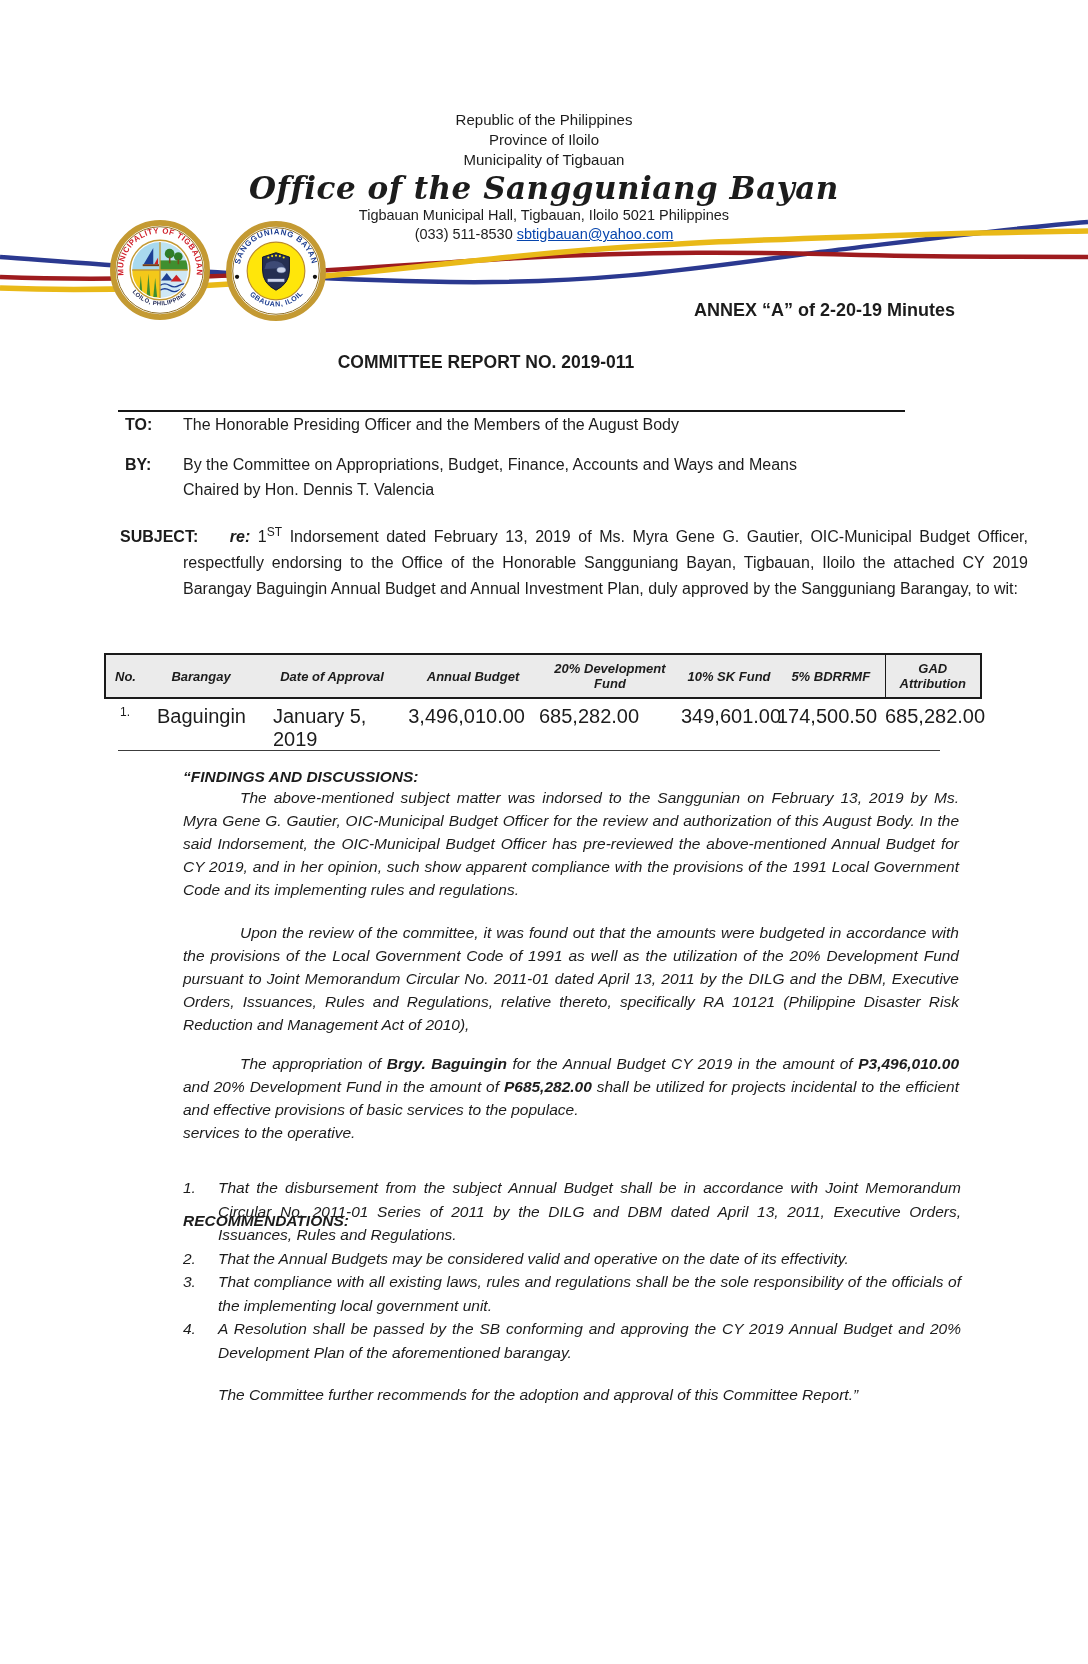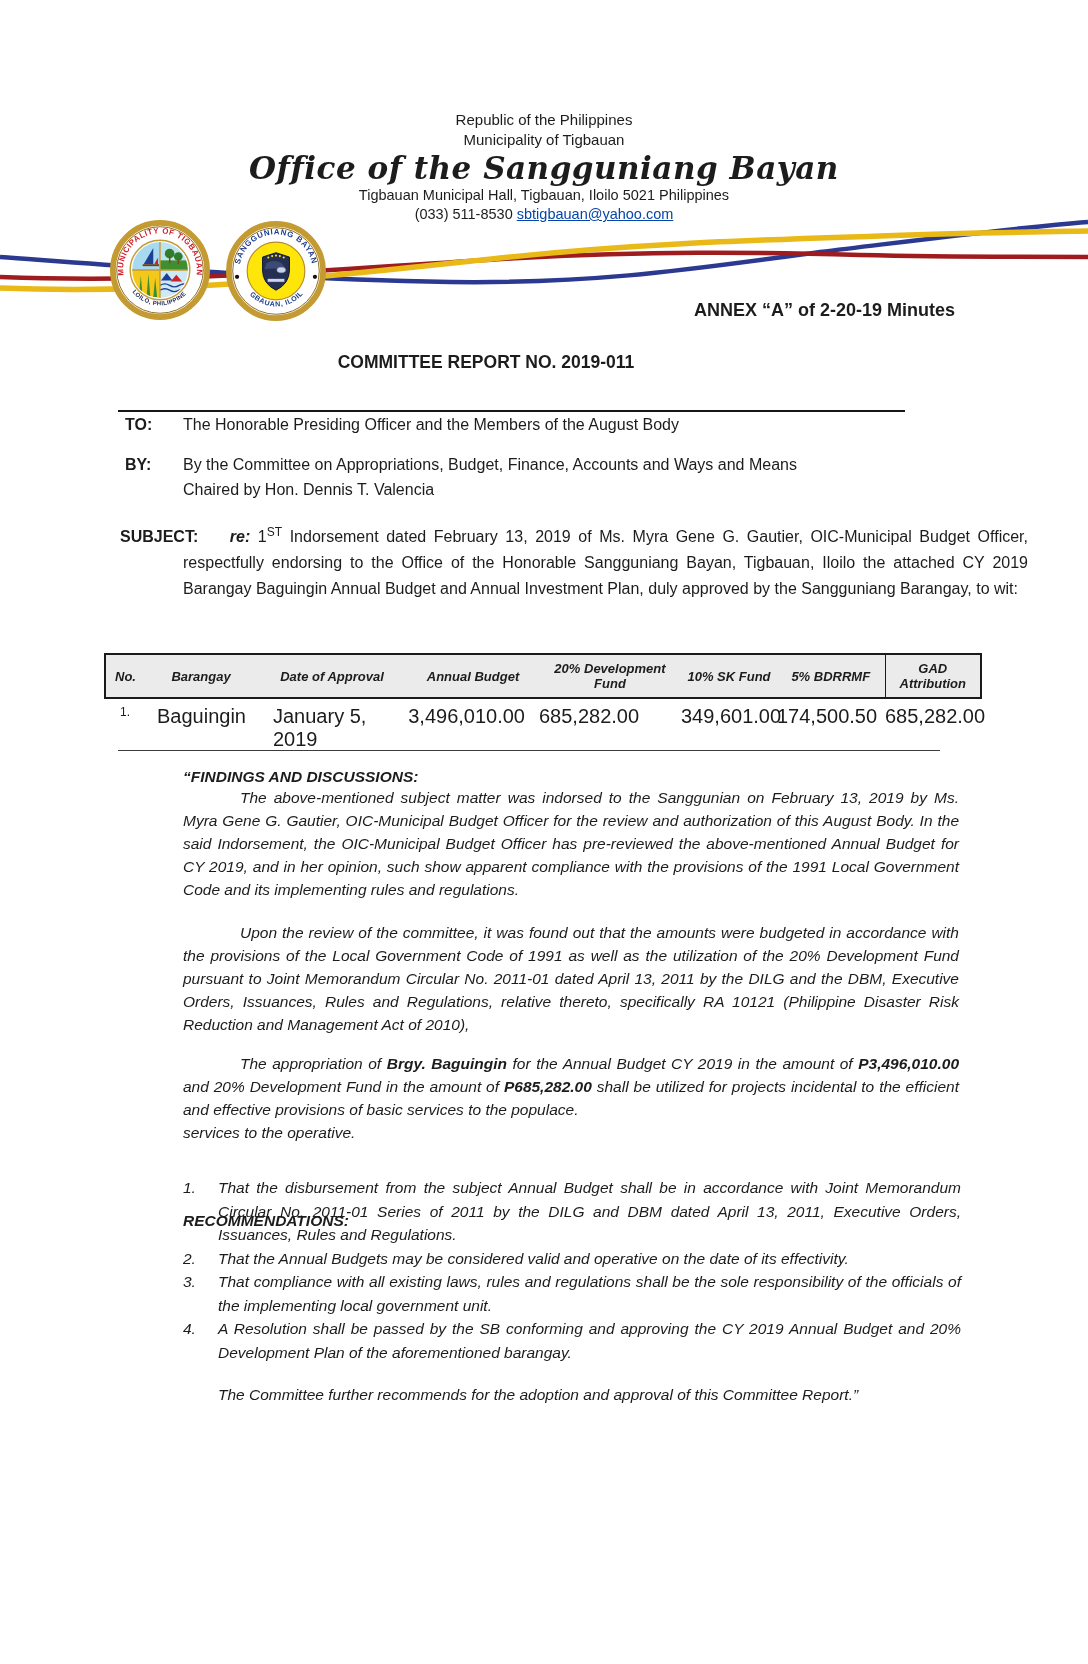--- a/index.html
+++ b/index.html
@@ -67,20 +67,21 @@
 <div class="page">
 
   <svg class="abs ribbon" width="1088" height="110" viewBox="0 0 1088 110">
     <path d="M 0,42 C 150,53 300,65 450,67 C 600,69 700,53 820,37 C 920,25 1010,13 1088,7" fill="none" stroke="#2b3990" stroke-width="4.5"></path>
     <path d="M 0,62 C 180,69 350,53 520,43 C 650,36 750,37 860,40 C 950,42 1020,42 1088,42" fill="none" stroke="#9e1b1e" stroke-width="4.5"></path>
     <path d="M 0,73 C 180,80 340,60 500,43 C 640,28 760,25 880,21 C 960,18 1030,17 1088,16" fill="none" stroke="#e9b918" stroke-width="5.5"></path>
   </svg>
 
   <div class="abs hdr">
     <div>Republic of the Philippines</div>
+    <div>Province of Iloilo</div>
     <div>Municipality of Tigbauan</div>
     <div class="office">Office of the Sangguniang Bayan</div>
     <div class="addr">Tigbauan Municipal Hall, Tigbauan, Iloilo 5021 Philippines</div>
     <div class="phone">
       <span>(033) 511-8530</span>
       <a href="#">sbtigbauan@yahoo.com</a>
     </div>
   </div>
 
   <svg class="abs seal seal1" viewBox="-52 -52 104 104">

